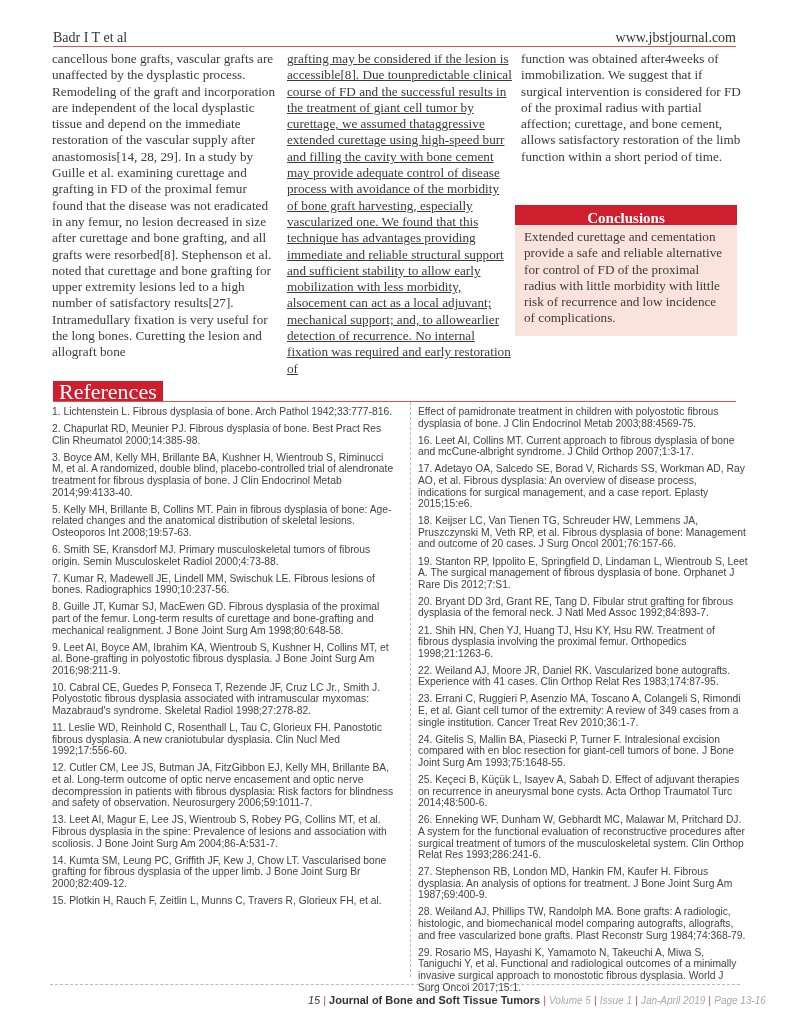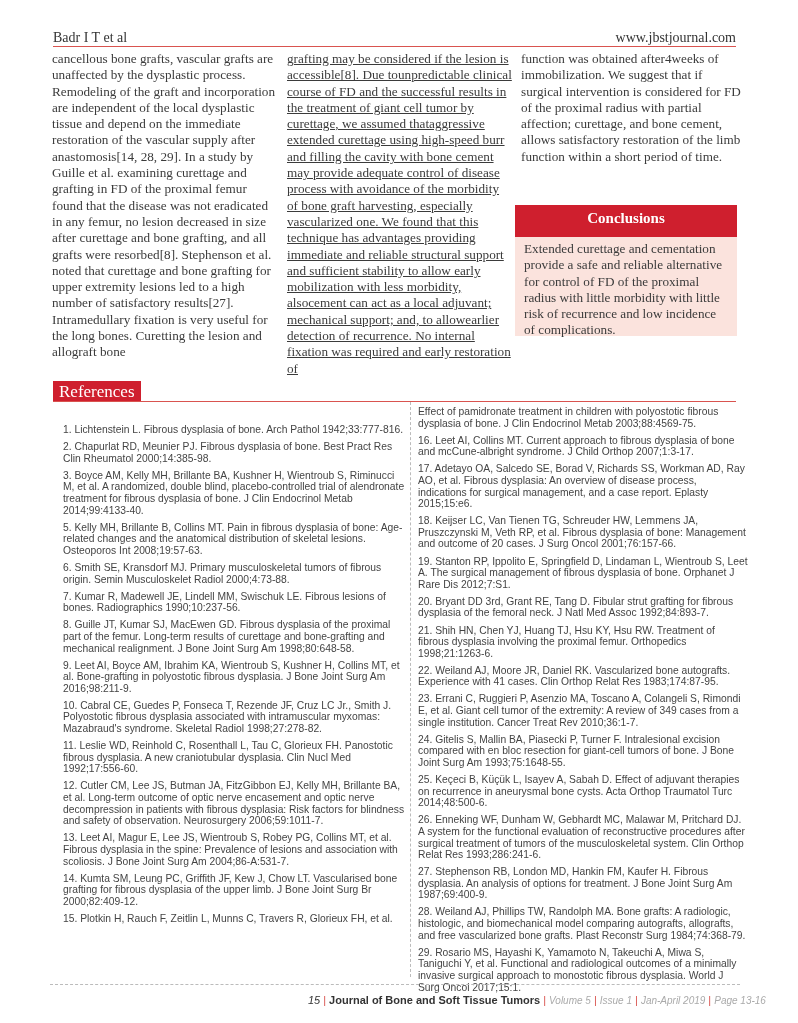--- a/index.html
+++ b/index.html
@@ -5,27 +5,27 @@
   html, body { margin:0; padding:0; background:#ffffff; }
   body { width:798px; height:1023px; position:relative; overflow:hidden; font-family:"Liberation Serif", serif; color:#3a3a3a; }
   .header { position:absolute; left:53px; top:30px; width:683px; height:16px; border-bottom:1px solid #d9534f; }
   .header .left { position:absolute; left:0; top:0; font-size:14px; color:#333; }
   .header .right { position:absolute; right:0; top:0; font-size:14px; color:#333; }
   .col { position:absolute; top:51px; font-size:13.2px; line-height:16.3px; color:#3b3b3b; }
   .col1 { left:52px; width:225px; }
   .col2 { left:287px; width:225px;text-decoration:underline; }
   .col3 { left:521px; width:225px; }
   .concl { position:absolute; left:515px; top:205px; width:222px; height:131px; background:#fbe3dd; }
-  .concl .title { background:#cf1f2e; color:#fff; font-weight:bold; text-align:center; font-size:15px; height:32px; line-height:26px; }
+  .concl .title { background:#cf1f2e; color:#fff; font-weight:bold; text-align:center; font-size:15px; height:20px; line-height:26px; }
   .concl .body { padding:4px 9px; font-size:13.2px; line-height:16.3px; color:#3b3b3b;font-family:Liberation Serif, serif; }
   .refhead { position:absolute; left:53px; top:381px; width:683px; height:20px; border-bottom:1px solid #d9534f; }
-  .refhead .tag { position:absolute; left:0; top:0; height:20px; background:#cf1f2e; color:#fff; font-size:17px; line-height:22px; padding:0 6px; }
+  .refhead .tag { position:absolute; left:0; top:0; height:20px; background:#cf1f2e; color:#fff; font-size:22px; line-height:22px; padding:0 6px; }
   .refcol { position:absolute; font-family:"Liberation Sans", sans-serif; font-size:10.3px; line-height:11.6px; color:#444; }
   .refcol p { margin:0 0 5.5px 0; }
-  .refL { left:63px; top:406px; width:345px;margin-top:18px; }
+  .refL { left:52px; top:406px; width:345px; }
   .refR { left:418px; top:393px; width:330px;margin-top:13px; }
   .vdash { position:absolute; left:410px; top:402px; height:575px; border-left:1px dashed #bbb; }
   .hdash { position:absolute; left:50px; top:984px; width:690px; border-top:1px dashed #bbb; }
   .footer { position:absolute; left:308px; top:994px; font-family:"Liberation Sans", sans-serif; font-size:11px; color:#333; white-space:nowrap; }
   .footer .pg { font-style:italic; }
   .footer .bar { color:#d9534f; margin:0 3px; }
   .footer .j { font-weight:bold; }
   .footer .meta { color:#aaa; font-style:italic; font-size:10px; }
 </style>
 </head>

